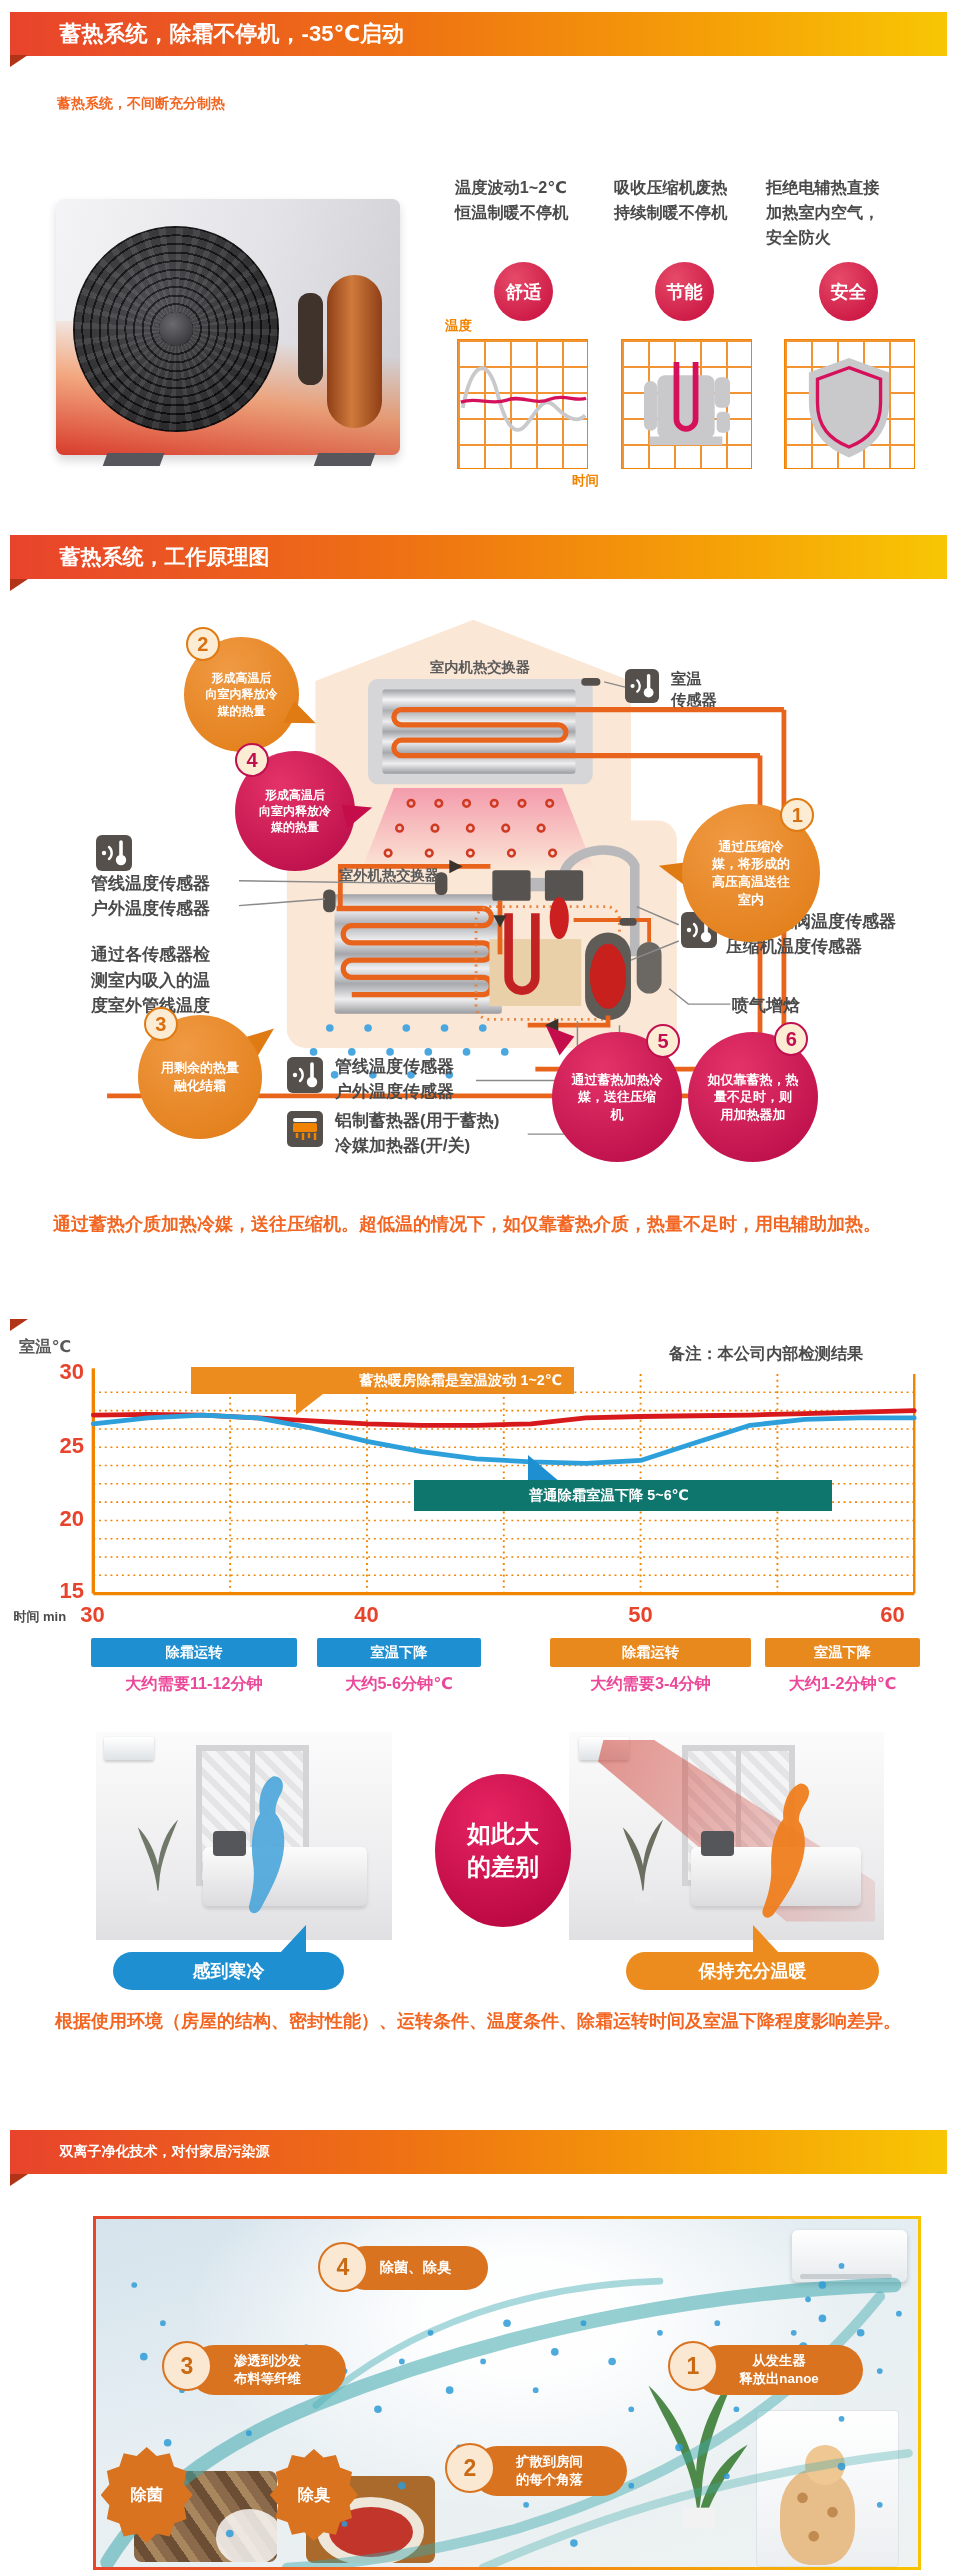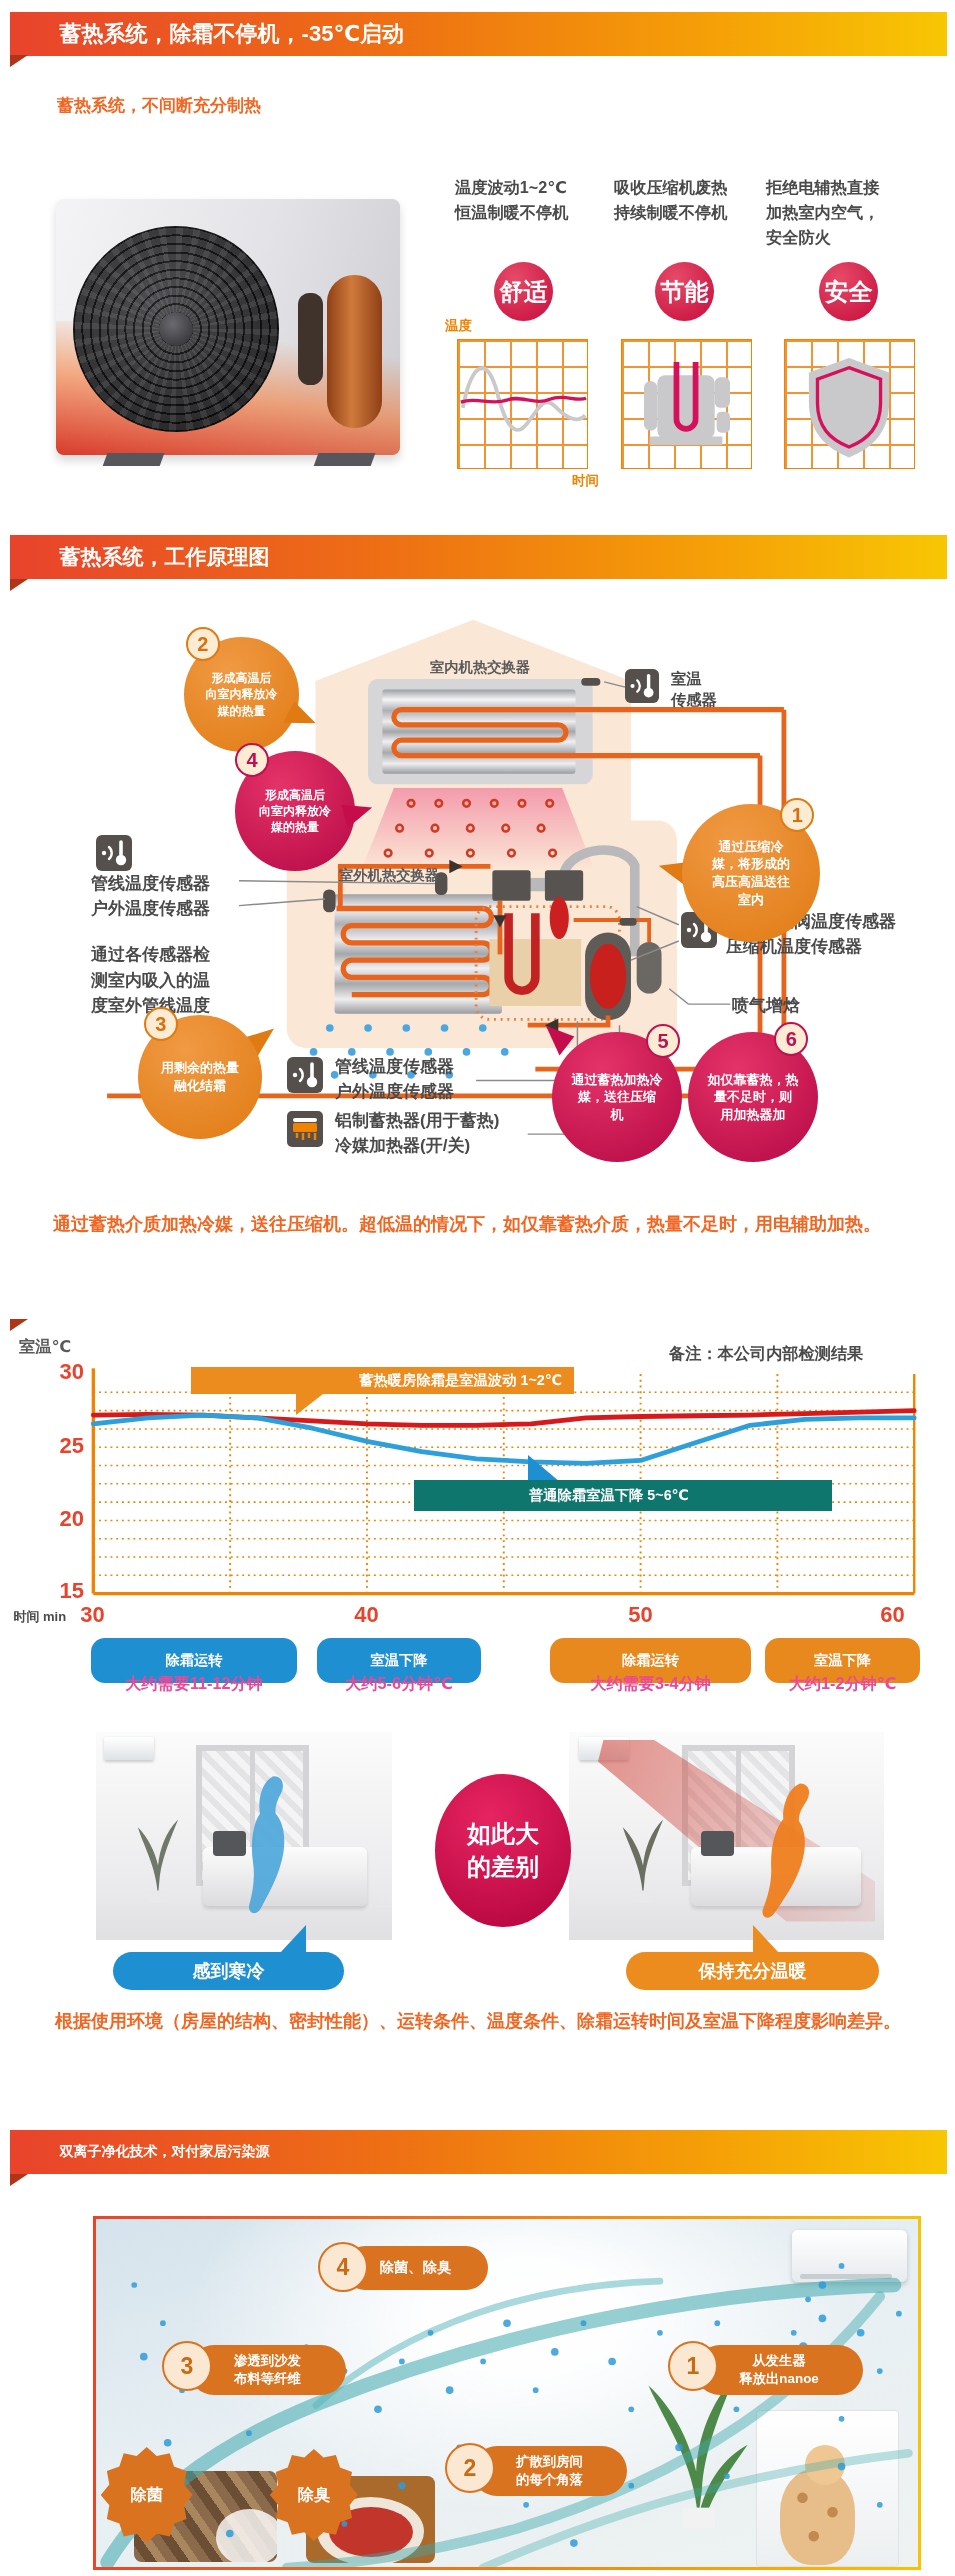--- a/index.html
+++ b/index.html
@@ -11,42 +11,42 @@
   .banner{position:absolute;left:9.6px;width:937px;height:44px;display:flex;align-items:center;
     padding-left:50px;box-sizing:border-box;color:#fff;font-weight:bold;font-size:22px;
     background:linear-gradient(90deg,#e8432c 0%,#ee6f14 40%,#f5a007 75%,#f8c604 100%);}
   .fold{position:absolute;left:9.6px;width:0;height:0;border-top:12.4px solid #b23418;border-right:18px solid transparent;}
   
   .orange-note{position:absolute;color:#f26622;font-weight:bold;font-size:18px;line-height:1.65;}
   .dlabel{position:absolute;font-weight:bold;color:#4a4a4a;white-space:pre-line;}
   
   .feature{position:absolute;top:175px;width:162px;font-size:16.2px;font-weight:bold;color:#4a4a4a;line-height:1.55;white-space:pre-line;}
   .badge-circle{position:absolute;top:262px;width:59px;height:59px;border-radius:50%;
-    background:radial-gradient(circle at 35% 28%,#e64a68,#c60c3c);color:#fff;font-size:24px;font-weight:bold;
+    background:radial-gradient(circle at 35% 28%,#e64a68,#c60c3c);color:#fff;font-size:18px;font-weight:bold;
     display:flex;align-items:center;justify-content:center;}
   .mini-grid{position:absolute;top:339px;width:131px;height:130px;box-sizing:border-box;border:1.9px solid #f08300;
     background-image:linear-gradient(#f29433 1.9px,transparent 1.9px),linear-gradient(90deg,#f29433 1.9px,transparent 1.9px);
     background-size:26px 26px;}
   .mini-label{position:absolute;color:#f08300;font-weight:bold;font-size:13.4px;}
   
   .step-circle{position:absolute;border-radius:50%;color:#fff;font-weight:bold;display:flex;align-items:center;
     justify-content:center;text-align:center;white-space:pre-line;line-height:1.35;box-sizing:border-box;padding:7.6px;}
   .step-circle.orange{background:radial-gradient(circle at 38% 28%,#f09a44,#e07a12);}
   .step-circle.crimson{background:radial-gradient(circle at 38% 28%,#e43368,#b50845);}
   .step-num{position:absolute;width:34px;height:34px;border-radius:50%;background:#fcecd4;display:flex;
     align-items:center;justify-content:center;font-weight:bold;font-size:20px;box-sizing:border-box;}
   .orange>.step-num{border:2.9px solid #e07a12;color:#d96f0e;}
   .crimson>.step-num{border:2.9px solid #c11050;color:#c11050;}
   .tail{position:absolute;width:0;height:0;}
   .icon36{position:absolute;width:36px;height:36px;}
   
   .ytick{position:absolute;left:36px;width:48px;text-align:right;color:#e8432c;font-weight:bold;font-size:22px;}
   .xtick{position:absolute;top:1602px;width:57px;text-align:center;color:#e8432c;font-weight:bold;font-size:22px;}
   .callout{position:absolute;color:#fff;font-weight:bold;font-size:14.3px;display:flex;align-items:center;box-sizing:border-box;}
-  .pill{position:absolute;top:1638px;height:45px;border-radius:14px;color:#fff;font-weight:bold;font-size:14.3px;
+  .pill{position:absolute;top:1638px;height:29px;border-radius:2px;color:#fff;font-weight:bold;font-size:14.3px;
     display:flex;align-items:center;justify-content:center;}
   .pill.blue{background:#1e8fd0;} .pill.orangep{background:#e8891d;}
   .pill-sub{position:absolute;top:1673px;text-align:center;font-size:16.2px;font-weight:bold;color:#ec4899;}
   
   .room{position:absolute;top:1732px;height:208px;background:linear-gradient(#fbfbfb,#ececee 70%,#e0e0e2);overflow:hidden;}
   .win{position:absolute;box-sizing:border-box;border:6.7px solid #d4d4d6;background:
       linear-gradient(90deg,transparent 48%,#d4d4d6 48% 52%,transparent 52%),
       repeating-linear-gradient(45deg,#f4f4f4 0 6.7px,#e4e4e6 6.7px 13.4px);}
   .acunit{position:absolute;width:50px;height:23px;border-radius:2.9px;background:linear-gradient(#ffffff,#dfe3e6);
       box-shadow:0 1.9px 2.9px rgba(0,0,0,.18);}
@@ -89,21 +89,21 @@
   </defs>
 </svg>
 
 <div id="page">
 
   <div class="banner" style="top:11.5px">
     <span>蓄热系统，除霜不停机，-35℃启动</span>
   </div>
   <div class="fold" style="top:55px"></div>
 
-  <div class="abs orange-note" style="left:57px;top:92px;font-size:17px">蓄热系统，不间断充分制热</div>
+  <div class="abs orange-note" style="left:57px;top:92px;font-size:14px">蓄热系统，不间断充分制热</div>
 
   <div class="abs" style="left:48px;top:178px;width:363px;height:315px">
     <div class="abs" style="left:7.6px;top:21px;width:344px;height:256px;border-radius:7.6px;
          background:linear-gradient(105deg,#f4f4f6 0%,#e3e3e7 55%,#cdcdd2 100%);
          box-shadow:0 5.7px 9.6px rgba(0,0,0,.15)"></div>
     <div class="abs" style="left:7.6px;top:143px;width:344px;height:134px;border-radius:0 0 7.6px 7.6px;
          background:linear-gradient(8deg,rgba(214,40,22,.9),rgba(245,110,35,.55) 45%,rgba(245,110,35,0) 80%)"></div>
     <div class="abs" style="left:25px;top:48px;width:206px;height:206px;border-radius:50%;
          background:repeating-radial-gradient(circle,rgba(255,255,255,.10) 0 6.7px,rgba(0,0,0,.42) 6.7px 8.6px),
          repeating-conic-gradient(rgba(255,255,255,.08) 0 4deg,transparent 4deg 10deg),

